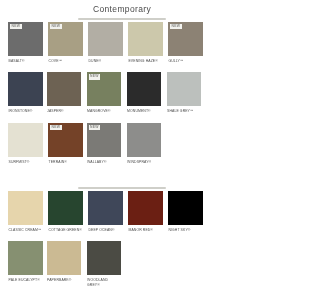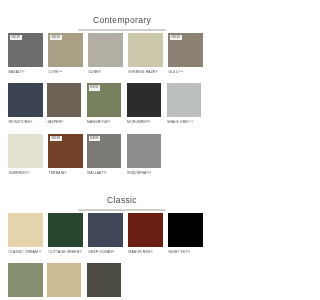--- a/index.html
+++ b/index.html
@@ -95,21 +95,21 @@
     font-size: 3.45px;
     line-height: 4.6px;
     letter-spacing: 0.1px;
     color: #4d4d4d;
     padding: 3.2px 0 4.2px 0.5px;
     min-height: 13px;
     text-transform: uppercase;
     word-break: break-word;
   }
 
-  .contemporary-block { margin-top: 12px; }
+  .contemporary-block { margin-top: 1px; }
 
   .classic-block { margin-top: 6px; }
 
   .spacer-sm { height: 4px; }
 </style>
 </head>
 <body>
 
 <div class="page">
 
@@ -187,21 +187,20 @@
           <div class="swatch-chip" style="background: rgb(141, 141, 139);"></div>
           <div class="swatch-label">WINDSPRAY®</div>
         </div>
       </div>
   </div>
 
   <div class="spacer-sm"></div>
 
   <div class="classic-block">
     <div class="section-head">
-      <span class="section-title">Classic</span>
       <div class="section-rule"></div>
     </div>
     <div class="swatch-grid" id="grid-classic">
         <div class="swatch-cell">
           <div class="swatch-chip" style="background: rgb(230, 213, 172);"></div>
           <div class="swatch-label">CLASSIC CREAM™</div>
         </div>
         <div class="swatch-cell">
           <div class="swatch-chip" style="background: rgb(39, 69, 47);"></div>
           <div class="swatch-label">COTTAGE GREEN®</div>

